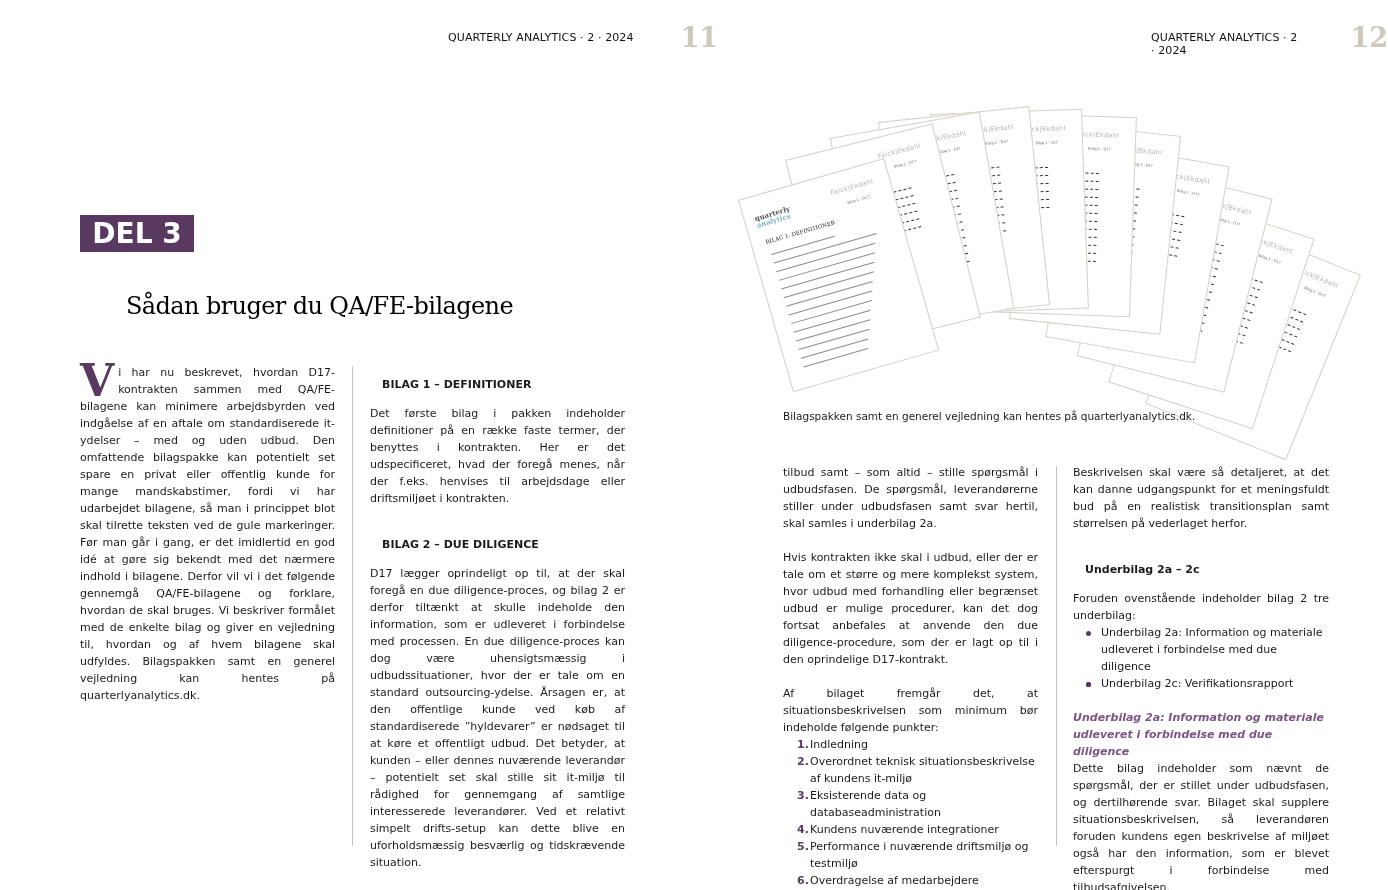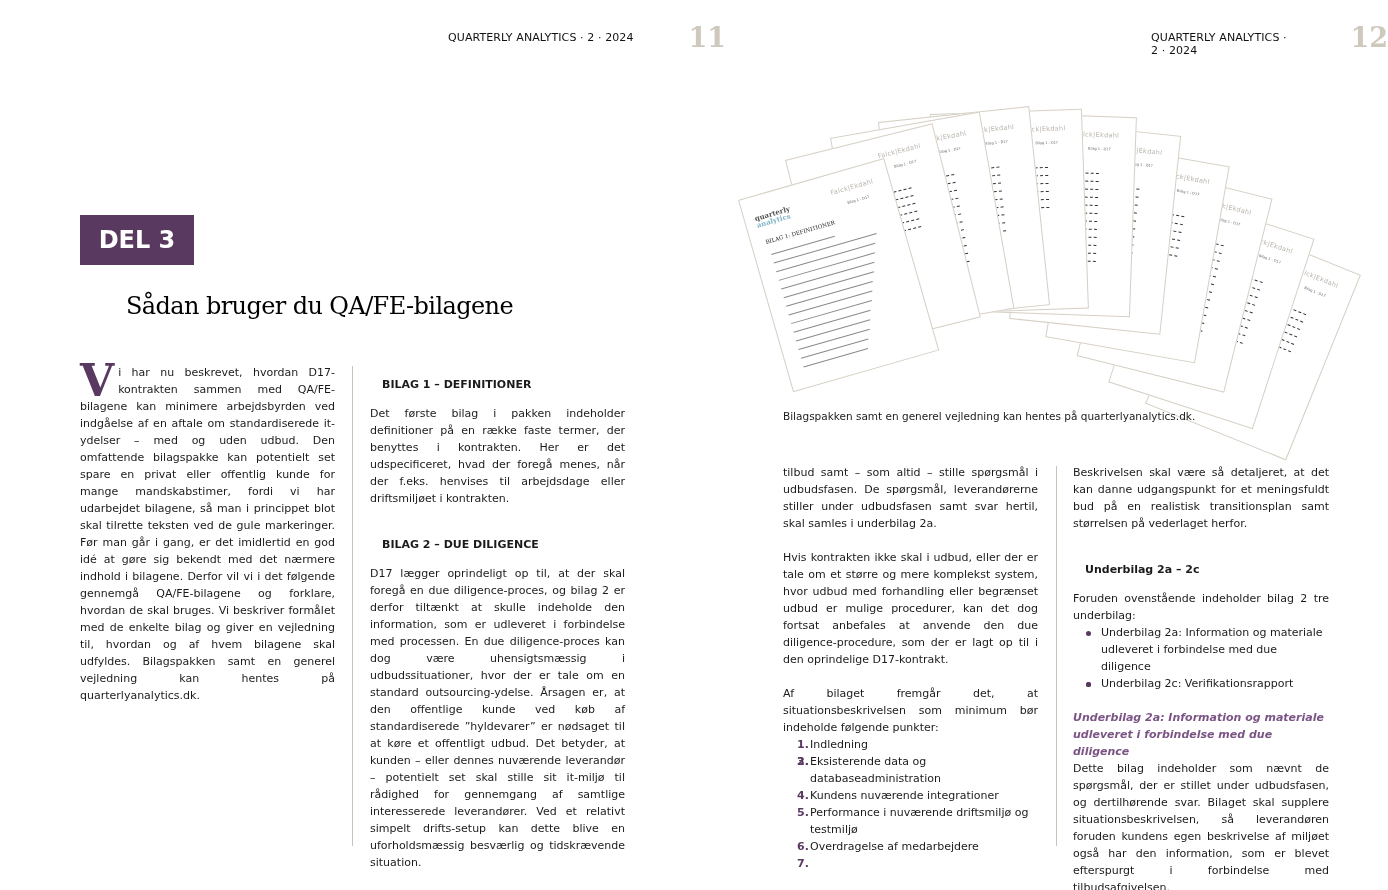--- a/index.html
+++ b/index.html
@@ -1,25 +1,25 @@
 <!DOCTYPE html>
 <html><head>
 <meta charset="utf-8">
 <style>
   html, body { margin:0; padding:0; background:#ffffff; }
   body { width:1388px; height:890px; position:relative; overflow:hidden; color:#1b1b1b;
          font-family:"DejaVu Sans", sans-serif; }
   .header { position:absolute; top:18px; display:flex; align-items:baseline;gap:38px; }
   .header .mag { font-family:"DejaVu Sans", sans-serif; font-size:11px; color:#111; letter-spacing:0.1px; }
-  .header .num { font-family:"DejaVu Serif", serif; font-weight:bold; font-size:27px; color:#cfc9bd; margin-left:17px; line-height:1; position:relative; top:6px; }
+  .header .num { font-family:"DejaVu Serif", serif; font-weight:bold; font-size:27px; color:#cfc9bd; margin-left:9px; line-height:1; position:relative; top:6px; }
   .hdr-left { left:448px; }
   .hdr-right { left:1151px; }
 
-  .del-badge { position:absolute; left:80px; top:215px; width:114px; height:50px; background:#5a3960; color:#fff;
-               font-family:"DejaVu Sans", sans-serif; font-weight:bold; font-size:24px; display:flex; align-items:center; justify-content:center; }
+  .del-badge { position:absolute; left:80px; top:215px; width:114px; height:37px; background:#5a3960; color:#fff;
+               font-family:"DejaVu Sans", sans-serif; font-weight:bold; font-size:28px; display:flex; align-items:center; justify-content:center; }
   .title { position:absolute; left:80px; top:292px; font-family:"DejaVu Serif", serif; font-size:24px; color:#000000; white-space:nowrap; letter-spacing:-0.6px;margin-left:46px; }
 
   .col { position:absolute; font-size:11px; line-height:17px; text-align:justify; }
   .col p { margin:0; }
   .col p + p { margin-top:17px; }
   .col h4 { margin:12px; font-size:11px; font-weight:bold; }
   .col .spacer { height:17px; }
 
   .c1 { left:80px; top:364px; width:255px; }
   .c2 { left:370px; top:364px; width:255px; }
@@ -260,21 +260,21 @@
     </div>
   </div>
 <div class="caption">Bilagspakken samt en generel vejledning kan hentes på quarterlyanalytics.dk.</div>
 
 <div class="col c3">
   <p>tilbud samt – som altid – stille spørgsmål i udbudsfasen. De spørgsmål, leverandørerne stiller under udbudsfasen samt svar hertil, skal samles i underbilag 2a.</p>
   <p>Hvis kontrakten ikke skal i udbud, eller der er tale om et større og mere komplekst system, hvor udbud med forhandling eller begrænset udbud er mulige procedurer, kan det dog fortsat anbefales at anvende den due diligence-procedure, som der er lagt op til i den oprindelige D17-kontrakt.</p>
   <p>Af bilaget fremgår det, at situationsbeskrivelsen som minimum bør indeholde følgende punkter:</p>
   <ol class="points">
     <li><span class="n">1.</span><span>Indledning</span></li>
-    <li><span class="n">2.</span></li>
+    <li><span class="n">2.</span><span>Overordnet teknisk situationsbeskrivelse af kundens it-miljø</span></li>
     <li><span class="n">3.</span><span>Eksisterende data og databaseadministration</span></li>
     <li><span class="n">4.</span><span>Kundens nuværende integrationer</span></li>
     <li><span class="n">5.</span><span>Performance i nuværende driftsmiljø og testmiljø</span></li>
     <li><span class="n">6.</span><span>Overdragelse af medarbejdere</span></li>
     <li>
         <span class="n">7.</span>
       </li>
   </ol>
 </div>
 

